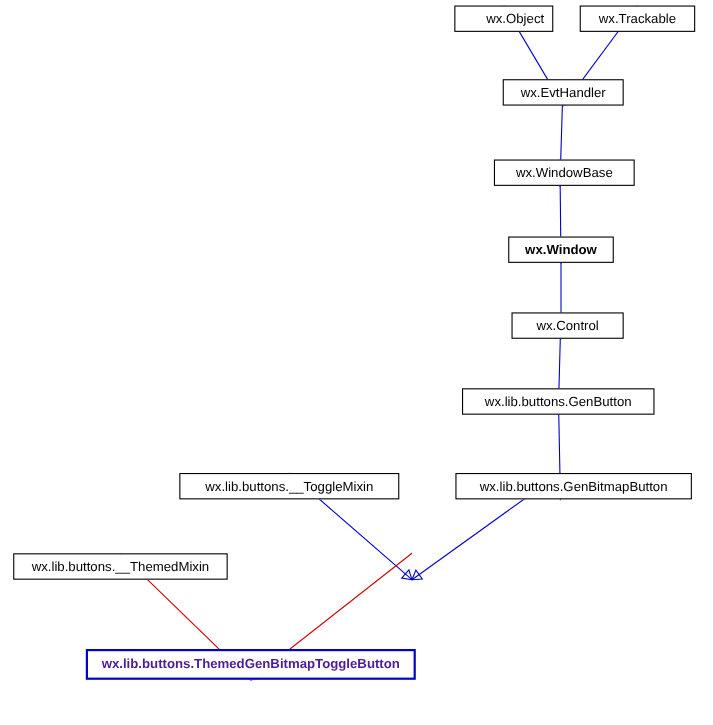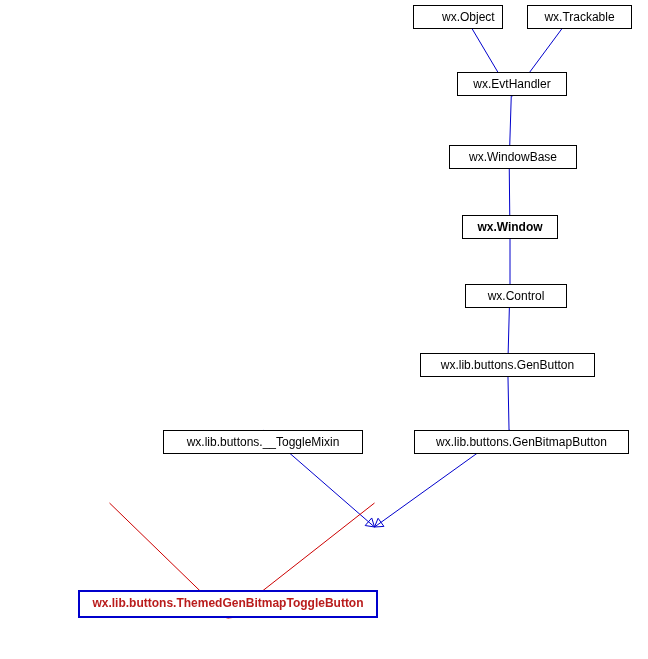--- a/index.html
+++ b/index.html
@@ -21,21 +21,21 @@
       position: absolute;
       border: 1px solid #000;
       background: #fff;
       padding: 4px 8px;
       font-size: 12px;
       white-space: nowrap;
       text-align: center;
     }
     .node-blue-border {
       border: 2px solid #0000cc;
-      color: #b91c1c;
+      color: #4c1d95;
       font-weight: bold;
     }
     svg.arrows {
       position: absolute;
       top: 0;
       left: 0;
       width: 648px;
       height: 659px;
       pointer-events: none;
     }
@@ -70,14 +70,15 @@
     </svg>
 <div class="node" style="left: 413px; top: 5px; width: 90px; height: 24px; padding-left: 28px;">wx.Object</div>
     <div class="node" style="left: 527px; top: 5px; width: 105px; height: 24px; text-align: center;">wx.Trackable</div>
     <div class="node" style="left: 457px; top: 72px; width: 110px; height: 24px;">wx.EvtHandler</div>
     <div class="node" style="left: 449px; top: 145px; width: 128px; height: 24px;">wx.WindowBase</div>
     <div class="node" style="left: 462px; top: 215px; width: 96px; height: 24px; font-weight: bold;">wx.Window</div>
     <div class="node" style="left: 465px; top: 284px; width: 102px; height: 24px;">wx.Control</div>
     <div class="node" style="left: 420px; top: 353px; width: 175px; height: 24px;">wx.lib.buttons.GenButton</div>
     <div class="node" style="left: 163px; top: 430px; width: 200px; height: 24px;">wx.lib.buttons.__ToggleMixin</div>
     <div class="node" style="left: 402px; top: 430px; width: 215px; height: 24px; margin-left: 12px;">wx.lib.buttons.GenBitmapButton</div>
+    <div class="node" style="left: 12px; top: 503px; width: 195px; height: 24px;">wx.lib.buttons.__ThemedMixin</div>
     <div class="node node-blue-border" style="left: 78px; top: 590px; width: 300px; height: 28px;">wx.lib.buttons.ThemedGenBitmapToggleButton</div>
   </div>
 
 </body></html>

